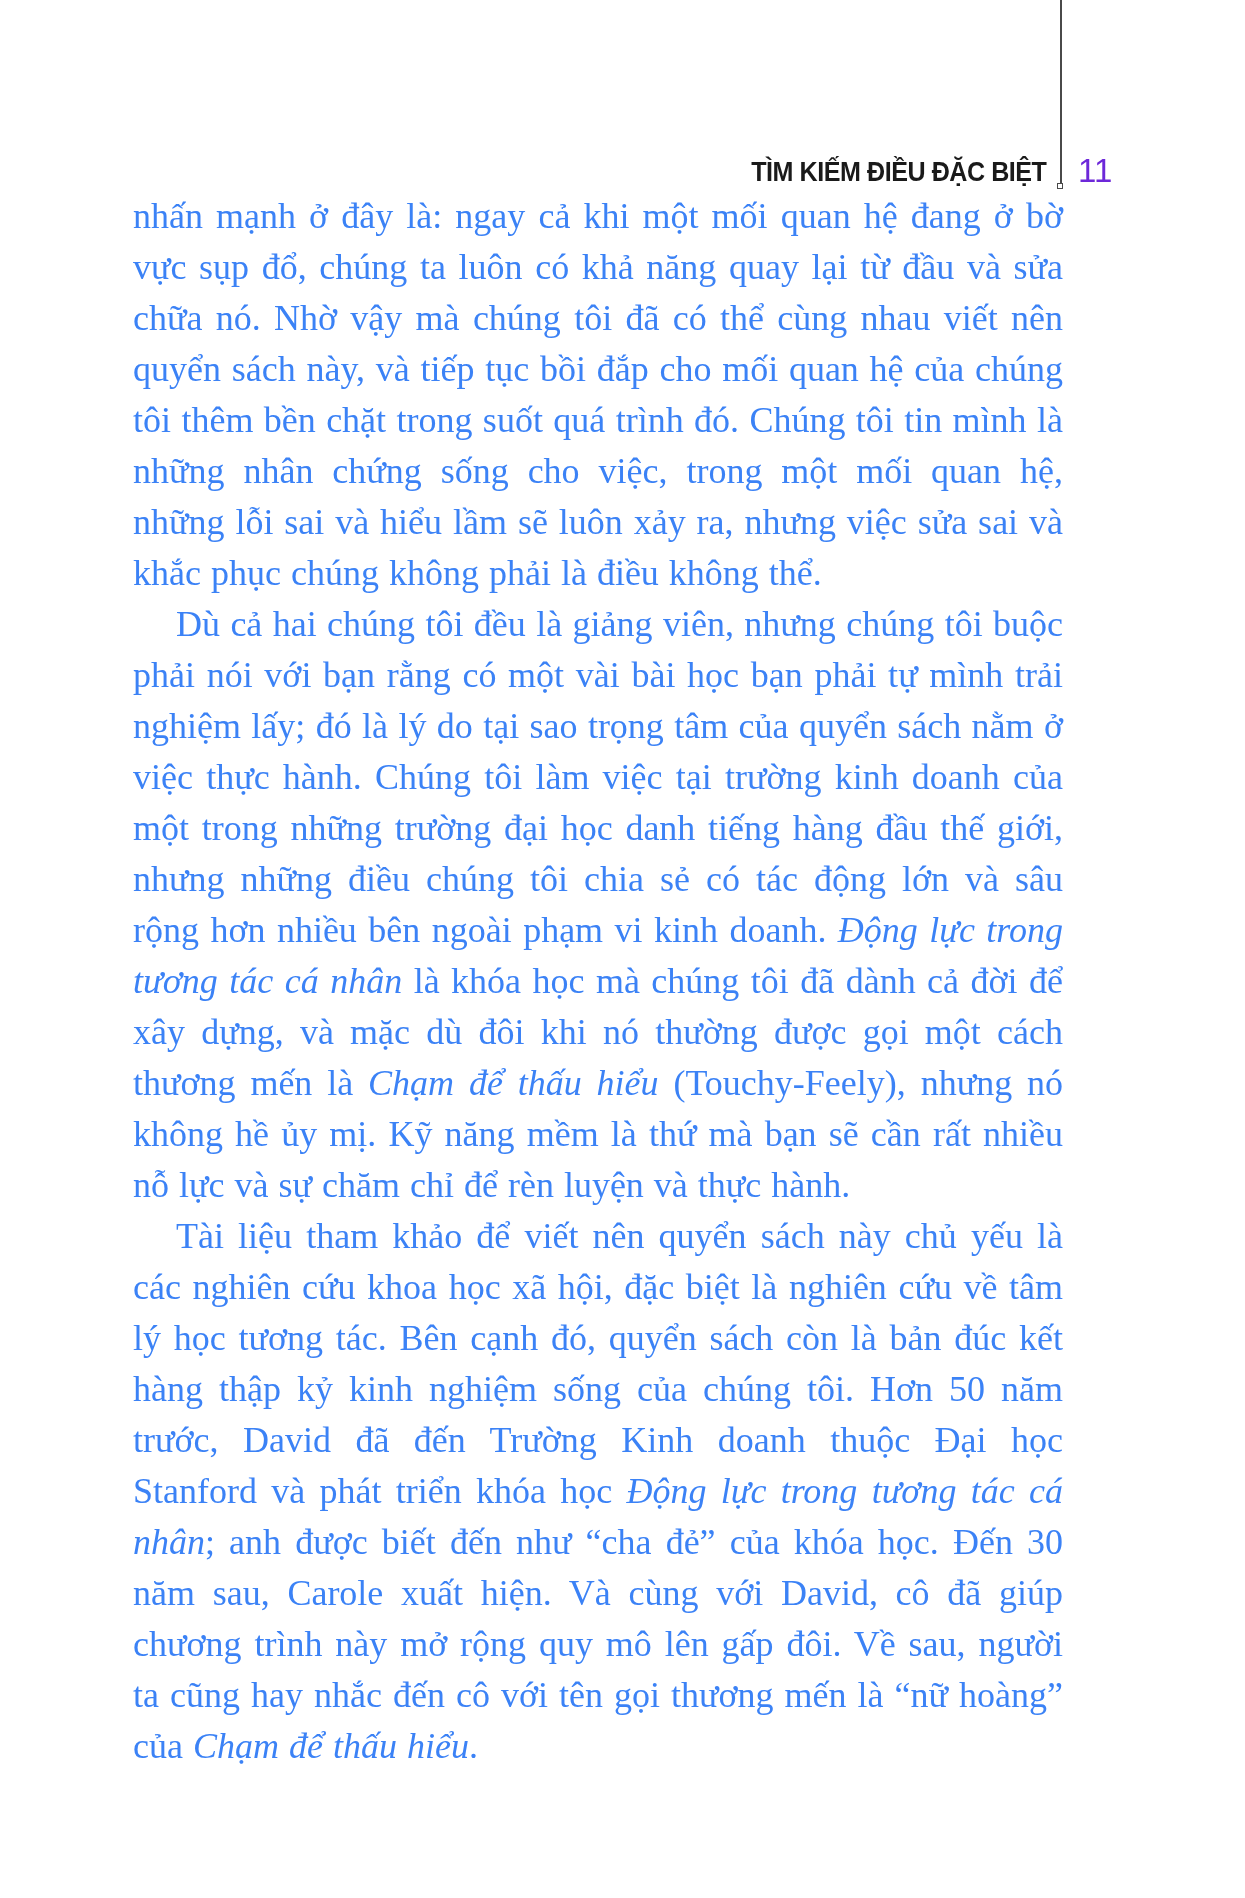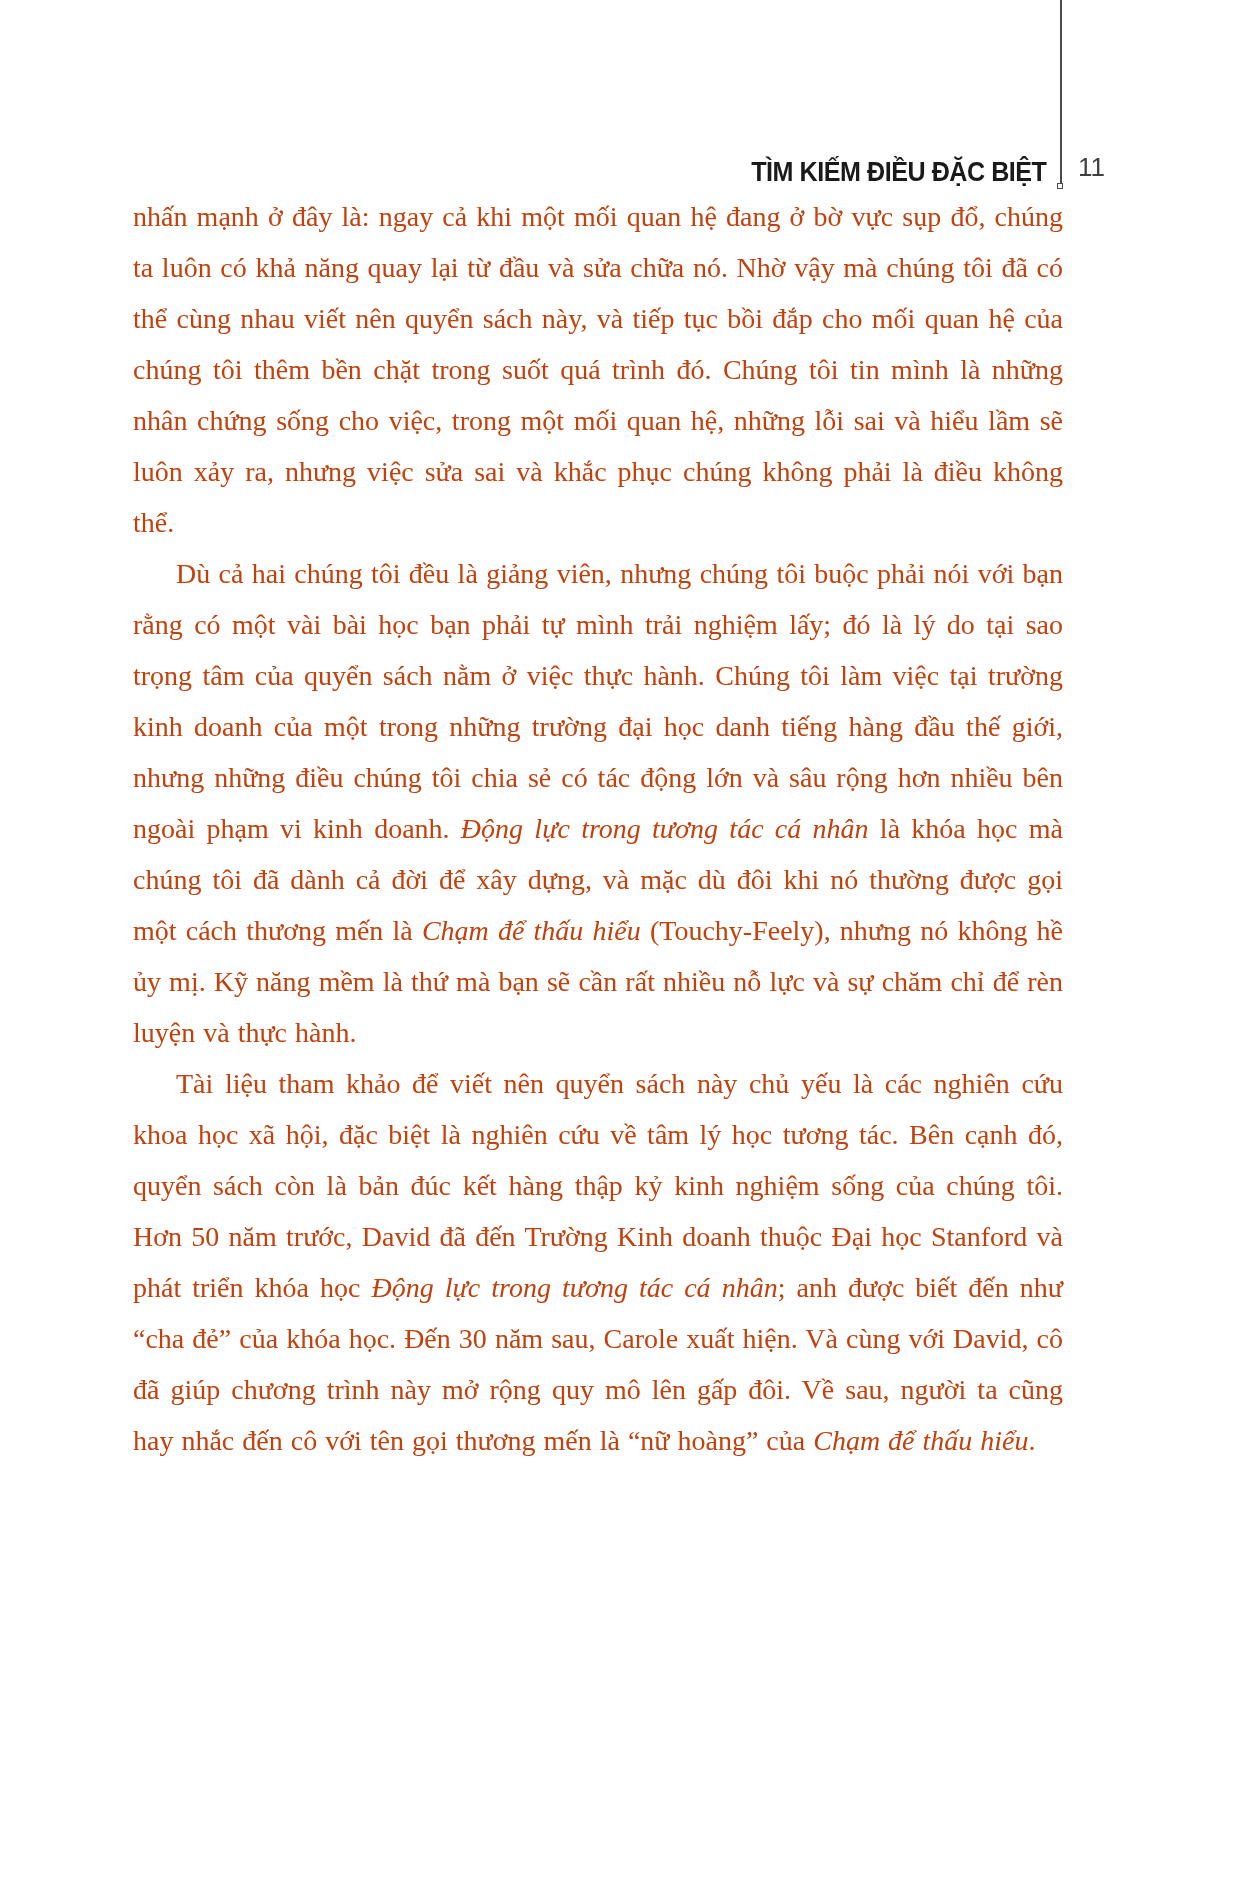--- a/index.html
+++ b/index.html
@@ -48,37 +48,37 @@
     border: 1px solid #4a4a4a;
     background: #ffffff;
     box-sizing: border-box;
   }
   .page-num {
     position: absolute;
     top: 152px;
     left: 1078px;
     font-family: "Liberation Sans", "DejaVu Sans", sans-serif;
     font-weight: 400;
-    font-size: 26px;
-    color: #404040;
+    font-size: 33px;
+    color: #6d28d9;
   }
 
   
   .body-text {
     position: absolute;
     left: 133px;
     top: 191px;
     width: 930px;
   }
   .body-text p {
     margin: 0;
-    font-size: 28px;
+    font-size: 36px;
     line-height: 51px;
     text-align: justify;
-    color: #c2410c;
+    color: #3b82f6;
     word-spacing: 1px;
     font-family: Liberation Serif, serif;
   }
   .body-text p + p {
   }
   .body-text p.indent {
     text-indent: 43px;
   }
   .body-text em {
     font-style: italic;

